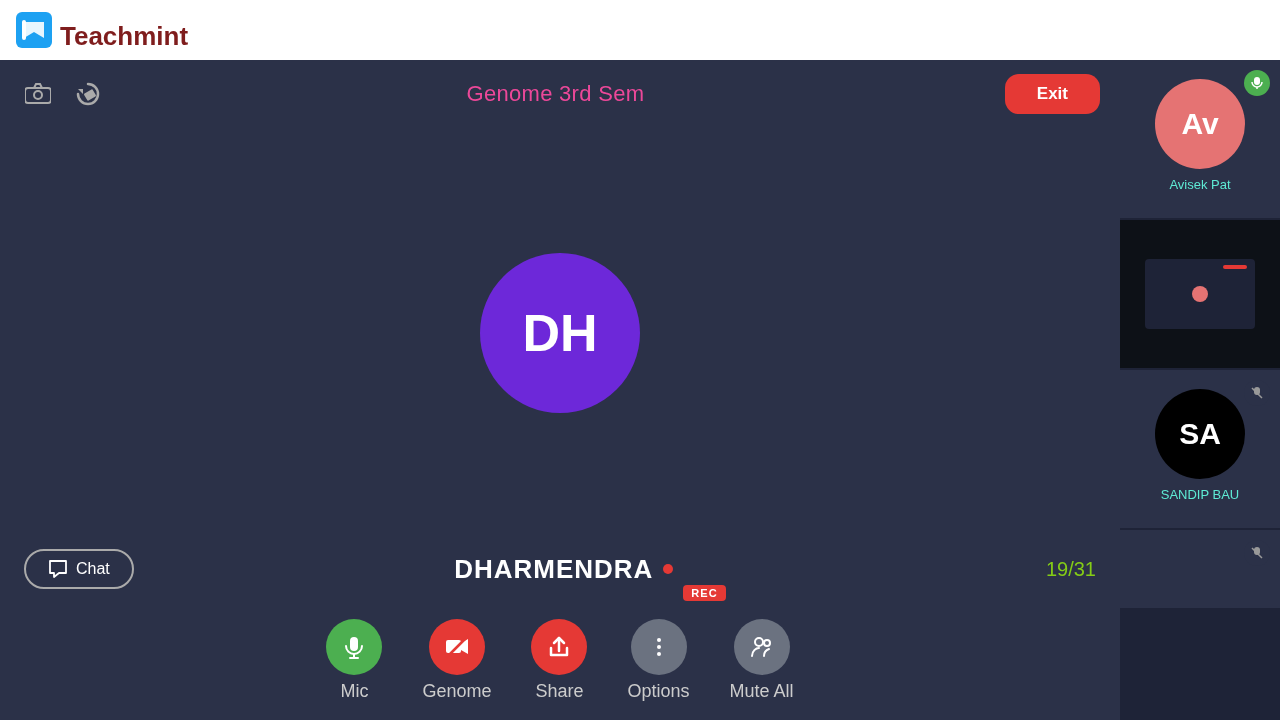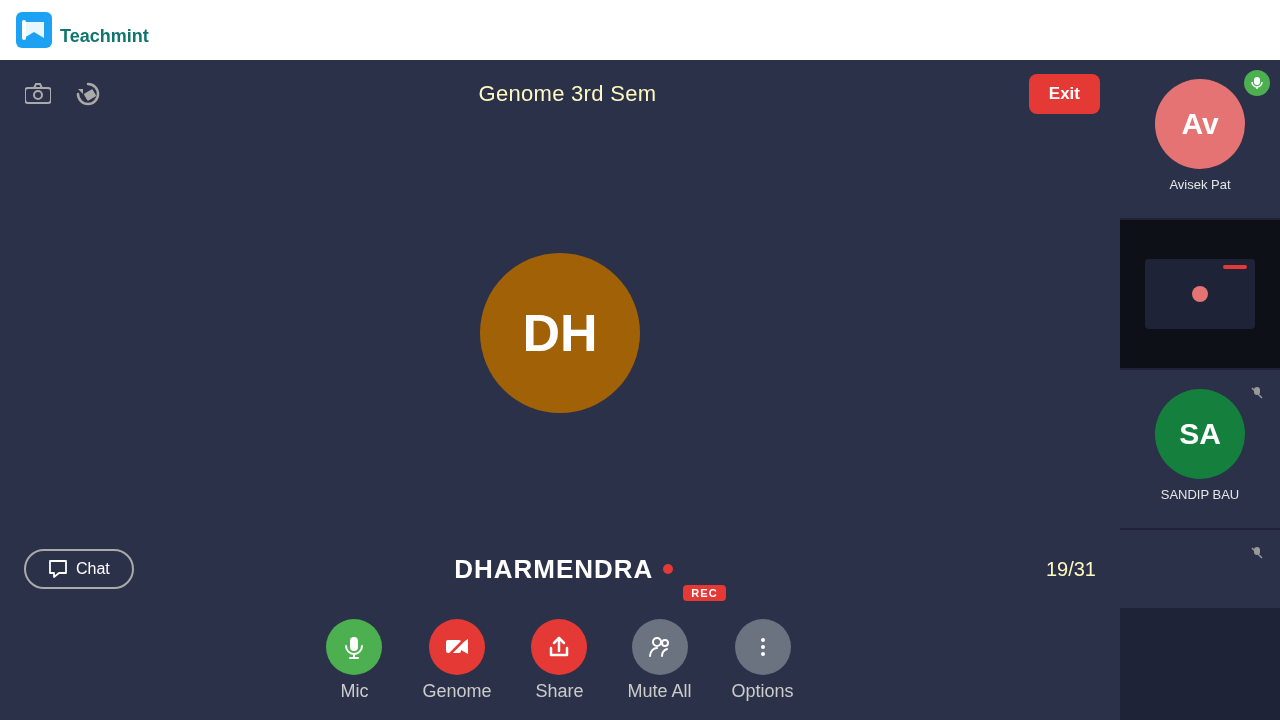--- a/index.html
+++ b/index.html
@@ -22,23 +22,23 @@
     .logo-box {
       display: flex;
       align-items: center;
       gap: 8px;
     }
     .logo-icon {
       width: 36px;
       height: 36px;
     }
     .logo-text {
-      font-size: 18px;
+      font-size: 26px;
       font-weight: 700;
-      color: #0f766e;
+      color: #7f1d1d;
       margin-top: 12px;
     }
 
     
     #main {
       display: flex;
       height: 660px;
     }
 
     
@@ -69,30 +69,30 @@
       color: #ccc;
       font-size: 22px;
       display: flex;
       align-items: center;
       justify-content: center;
       width: 36px;
       height: 36px;
     }
     .session-title {
       font-size: 22px;
-      color: #fef9c3;
+      color: #ec4899;
       font-weight: 400;
       letter-spacing: 0.3px;
     }
     .exit-btn {
       background: #e53935;
       color: #fff;
       border: none;
-      border-radius: 8px;
-      padding: 10px 20px;
+      border-radius: 14px;
+      padding: 10px 32px;
       font-size: 17px;
       font-weight: 600;
       cursor: pointer;
     }
 
     
     #avatar-area {
       flex: 1;
       display: flex;
       align-items: center;
@@ -147,21 +147,21 @@
       color: #fff;
       font-size: 11px;
       font-weight: 700;
       padding: 2px 8px;
       border-radius: 4px;
       letter-spacing: 1px;
       margin-top: 48px;
     }
     .count-badge {
       font-size: 20px;
-      color: #fef9c3;
+      color: #84cc16;
       font-weight: 500;
     }
 
     
     #controls {
       display: flex;
       align-items: center;
       justify-content: center;
       gap: 40px;
       padding: 10px 0 18px 0;
@@ -221,21 +221,21 @@
       display: flex;
       align-items: center;
       justify-content: center;
       font-size: 30px;
       font-weight: 700;
       color: #fff;
       margin-bottom: 8px;
     }
     .sidebar-name {
       font-size: 13px;
-      color: #e5e5e5;
+      color: #5eead4;
       text-align: left;
       padding: 0 4px 8px 4px;
     }
     .mic-indicator {
       position: absolute;
       top: 10px;
       right: 10px;
       width: 26px;
       height: 26px;
       border-radius: 50%;
@@ -292,21 +292,21 @@
             <polygon points="3,8 8,13 8,8" fill="#aaa"></polygon>
             <rect x="10" y="10" width="10" height="8" rx="1" fill="#aaa" transform="rotate(-30 15 14)"></rect>
           </svg>
         </button>
       </div>
       <span class="session-title">Genome 3rd Sem</span>
       <button class="exit-btn">Exit</button>
     </div>
 
     <div id="avatar-area">
-      <div class="main-avatar" style="background:#a16207;">DH</div>
+      <div class="main-avatar" style="background:#6d28d9;">DH</div>
     </div>
 
     <div id="bottom-info">
       <button class="chat-btn">
         <svg width="20" height="20" viewBox="0 0 20 20" fill="none">
           <path d="M2 2 H18 V14 H11 L6 18 V14 H2 Z" stroke="#fff" stroke-width="1.8" fill="none" stroke-linejoin="round"></path>
         </svg>
         <span>Chat</span>
       </button>
       <div class="participant-name">
@@ -345,37 +345,37 @@
             <path d="M12 3 L12 16" stroke="#fff" stroke-width="2.5" stroke-linecap="round"></path>
             <path d="M7 8 L12 3 L17 8" stroke="#fff" stroke-width="2.5" stroke-linecap="round" stroke-linejoin="round"></path>
             <path d="M4 13 L4 20 L20 20 L20 13" stroke="#fff" stroke-width="2.5" stroke-linecap="round" stroke-linejoin="round" fill="none"></path>
           </svg>
         </button>
         <span class="ctrl-label">Share</span>
       </div>
       <div class="ctrl-item">
         <button class="ctrl-btn gray">
           <svg width="24" height="24" viewBox="0 0 24 24" fill="none">
+            <circle cx="12" cy="5" r="2" fill="#fff"></circle>
+            <circle cx="12" cy="12" r="2" fill="#fff"></circle>
+            <circle cx="12" cy="19" r="2" fill="#fff"></circle>
+          </svg>
+        </button>
+        <span class="ctrl-label">Options</span>
+      </div>
+      <div class="ctrl-item">
+        <button class="ctrl-btn gray">
+          <svg width="24" height="24" viewBox="0 0 24 24" fill="none">
             <circle cx="9" cy="7" r="4" stroke="#fff" stroke-width="2" fill="none"></circle>
             <path d="M2 21 C2 16 6 13 9 13" stroke="#fff" stroke-width="2" fill="none" stroke-linecap="round"></path>
             <circle cx="17" cy="8" r="3" stroke="#fff" stroke-width="2" fill="none"></circle>
             <path d="M14 21 C14 17.5 16 15 19 14" stroke="#fff" stroke-width="2" fill="none" stroke-linecap="round"></path>
           </svg>
         </button>
         <span class="ctrl-label">Mute All</span>
-      </div>
-      <div class="ctrl-item">
-        <button class="ctrl-btn gray">
-          <svg width="24" height="24" viewBox="0 0 24 24" fill="none">
-            <circle cx="12" cy="5" r="2" fill="#fff"></circle>
-            <circle cx="12" cy="12" r="2" fill="#fff"></circle>
-            <circle cx="12" cy="19" r="2" fill="#fff"></circle>
-          </svg>
-        </button>
-        <span class="ctrl-label">Options</span>
       </div>
     </div>
 
   </div>
 
   <div id="sidebar">
 
     <div class="sidebar-tile">
       <div class="mic-indicator green">
         <svg width="14" height="14" viewBox="0 0 14 14" fill="none">
@@ -407,21 +407,21 @@
       </div>
     </div>
 
     <div class="sidebar-tile">
       <div class="mic-indicator dark-icon">
         <svg width="14" height="14" viewBox="0 0 14 14" fill="none">
           <rect x="4" y="1" width="6" height="8" rx="3" fill="#999"></rect>
           <line x1="2" y1="2" x2="12" y2="12" stroke="#999" stroke-width="1.5"></line>
         </svg>
       </div>
-      <div class="sidebar-avatar" style="background:#15803d;">
+      <div class="sidebar-avatar" style="background:#000000;">
         <span>SA</span>
       </div>
       <span class="sidebar-name">SANDIP BAU</span>
     </div>
 
     <div class="sidebar-tile partial-tile" style="min-height:80px;">
       <div class="mic-indicator dark-icon">
         <svg width="14" height="14" viewBox="0 0 14 14" fill="none">
           <rect x="4" y="1" width="6" height="8" rx="3" fill="#999"></rect>
           <line x1="2" y1="2" x2="12" y2="12" stroke="#999" stroke-width="1.5"></line>

